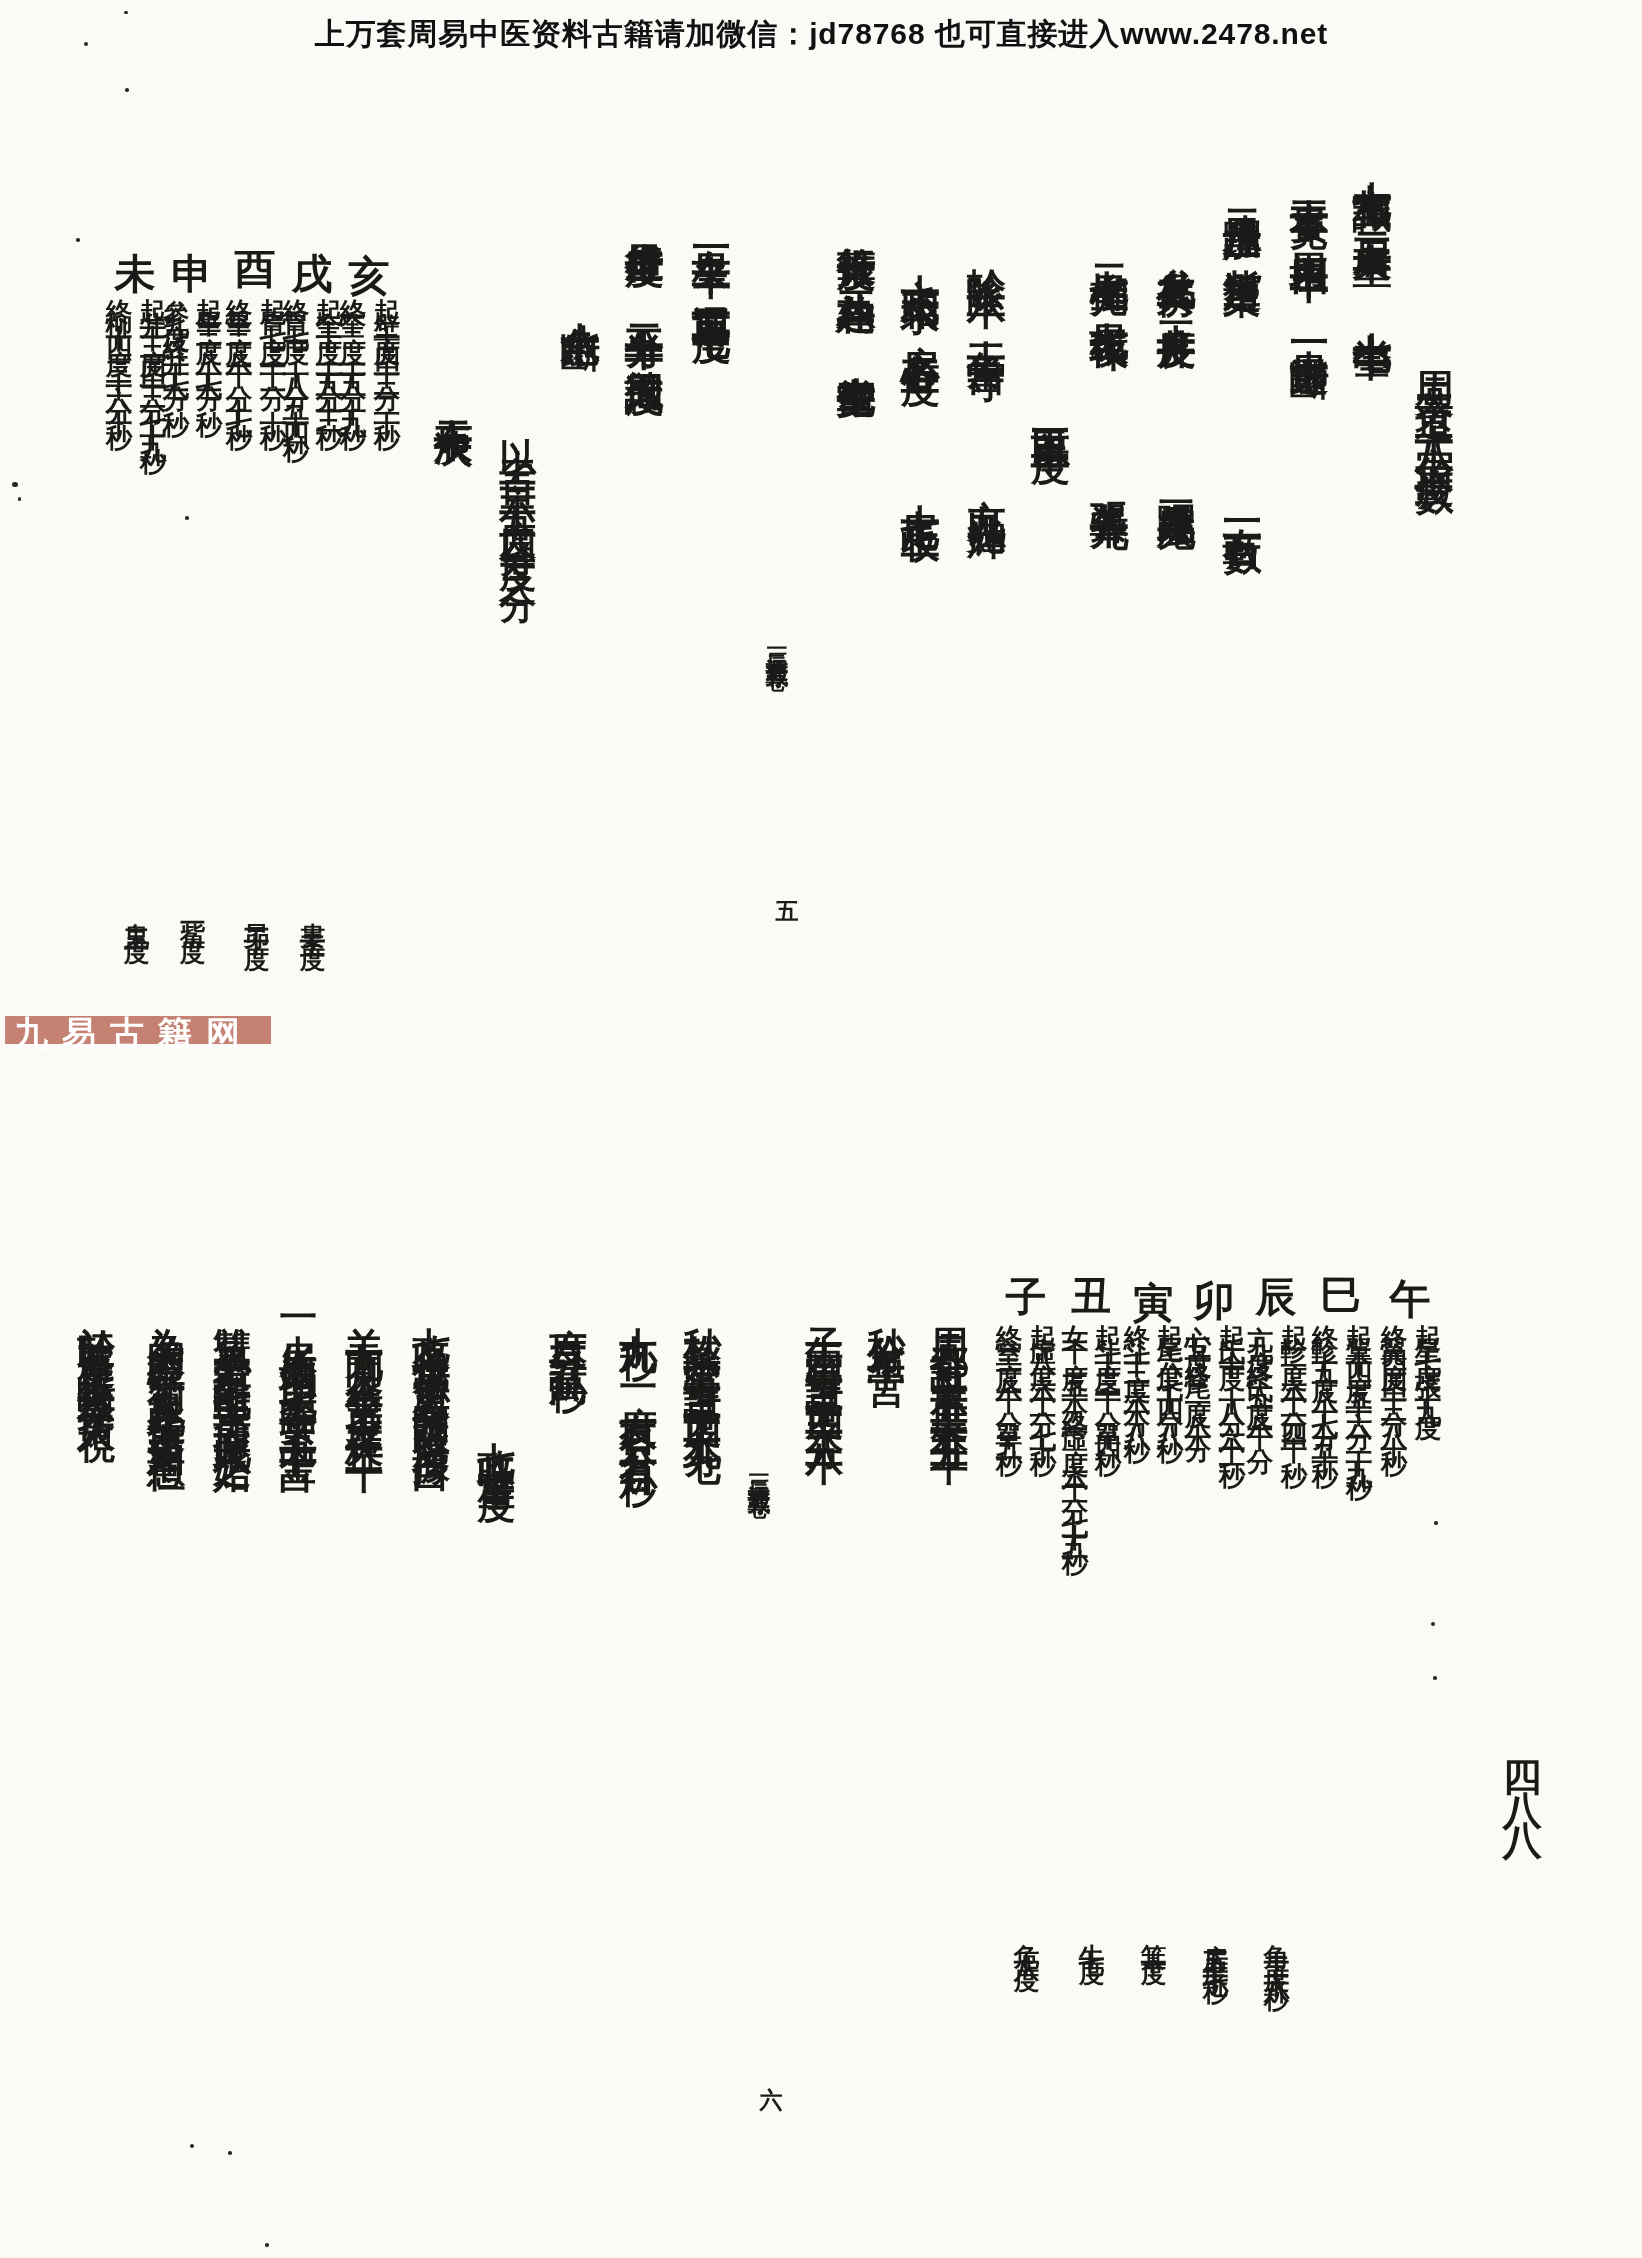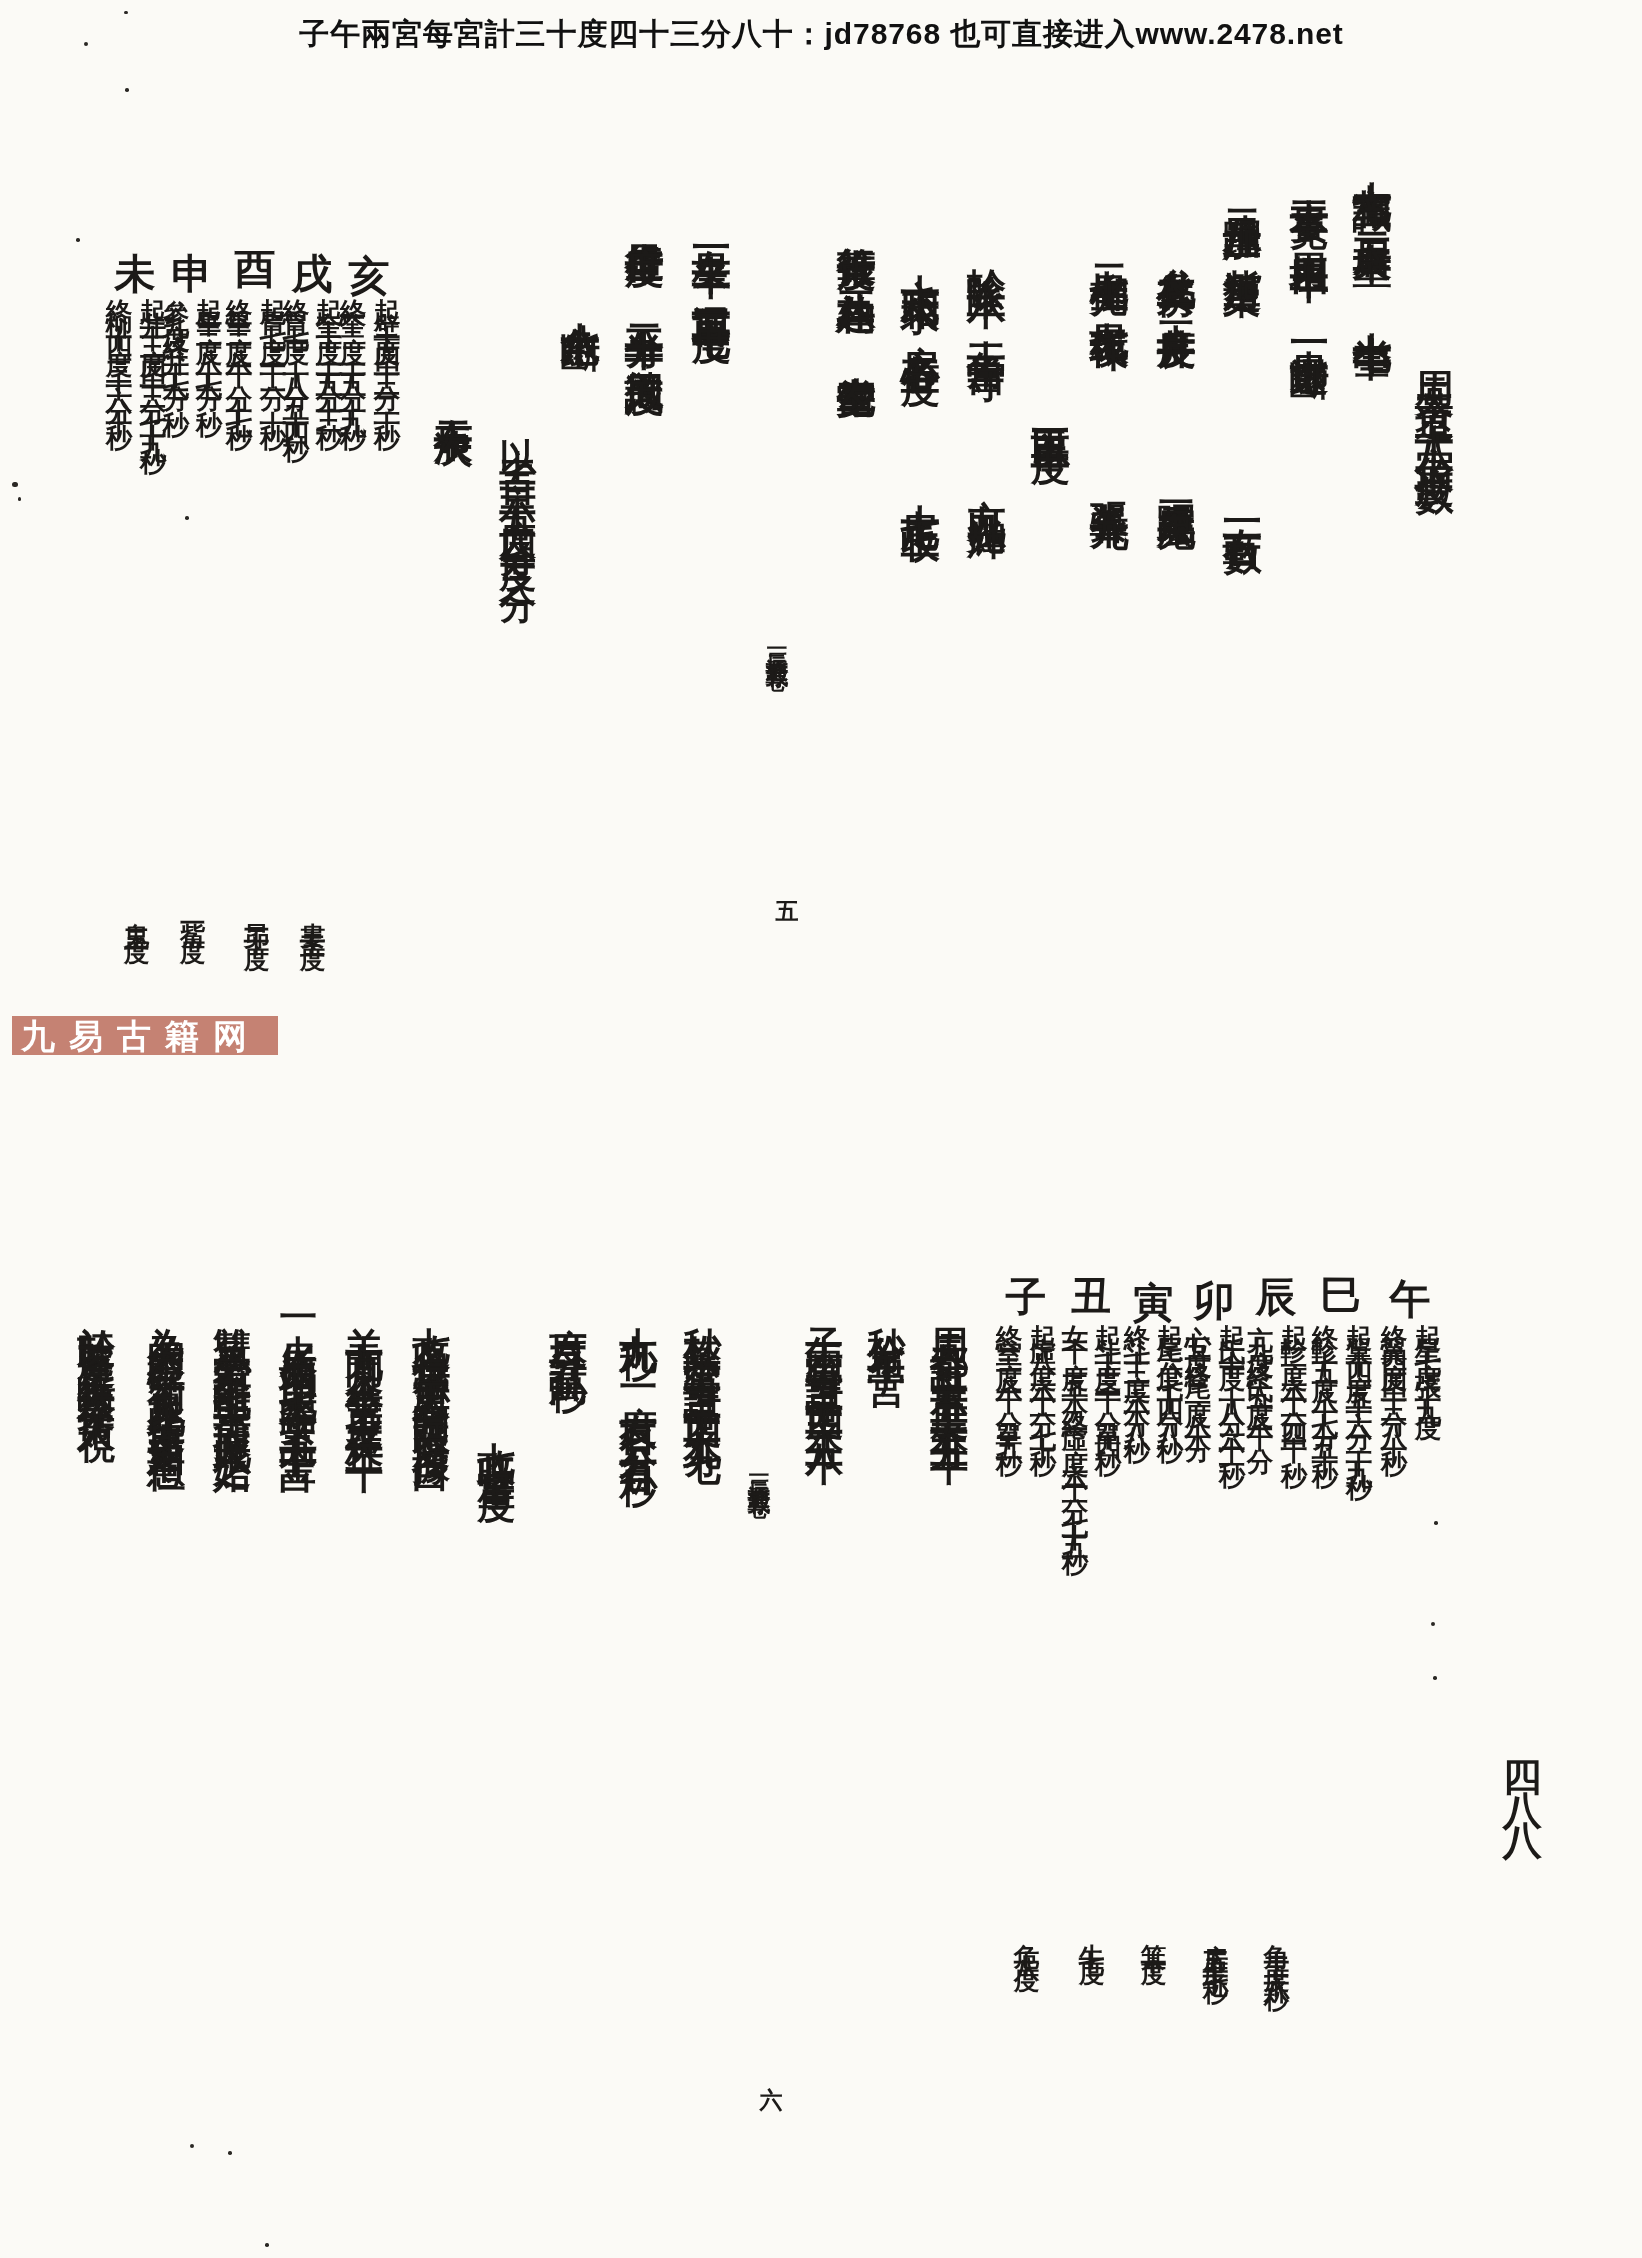--- a/index.html
+++ b/index.html
@@ -23,41 +23,41 @@
     position:absolute;
     writing-mode:vertical-rl;
     text-orientation:upright;
     white-space:pre;
     font-weight:700;
     line-height:1.06;
   }
   .watermark{
     position:absolute;
     left:5.3px;top:1016px;
-    width:266px;height:39px;
-    display:flex;align-items:center;
-    padding-left:8.8px;box-sizing:border-box;margin-left:7px;
+    width:266px;height:28px;
+    display:flex;align-items:flex-start;
+    padding-left:8.8px;box-sizing:border-box;
   }
   .watermark span{
     font-family:"Liberation Sans","DejaVu Sans",sans-serif;
     font-size:34px;font-weight:700;letter-spacing:14px;
     line-height:1;
   }
   .page-number{
     position:absolute;
     left:1502px;top:1731px;
     font-size:39px;letter-spacing:30px;
   }
   .speck{position:absolute;border-radius:50%;background:#2a2724;}
 </style>
 </head>
 <body>
 
 <div class="page" style="background: rgb(251, 250, 246); color: rgb(28, 26, 24);">
-  <div class="header-ad">子午兩宮每宮計三十度四十三分八十：jd78768 也可直接进入www.2478.net</div>
+  <div class="header-ad">上万套周易中医资料古籍请加微信：jd78768 也可直接进入www.2478.net</div>
 
   <div class="watermark" style="background: rgb(197, 130, 115);">
     <span style="color: rgb(255, 255, 255);">九易古籍网</span>
   </div>
 
   <div class="page-number vcol">四八八</div>
 
   <div id="columns-layer">
       <div class="vcol" style="left: 1414px; top: 340px; font-size: 39px; letter-spacing: 10.6px;">周天黃道二十八宿求度數</div>
       <div class="vcol" style="left: 1352px; top: 150px; font-size: 39px; letter-spacing: 2.6px;">十七室相識　二五居東壁　　十七半奎中</div>

